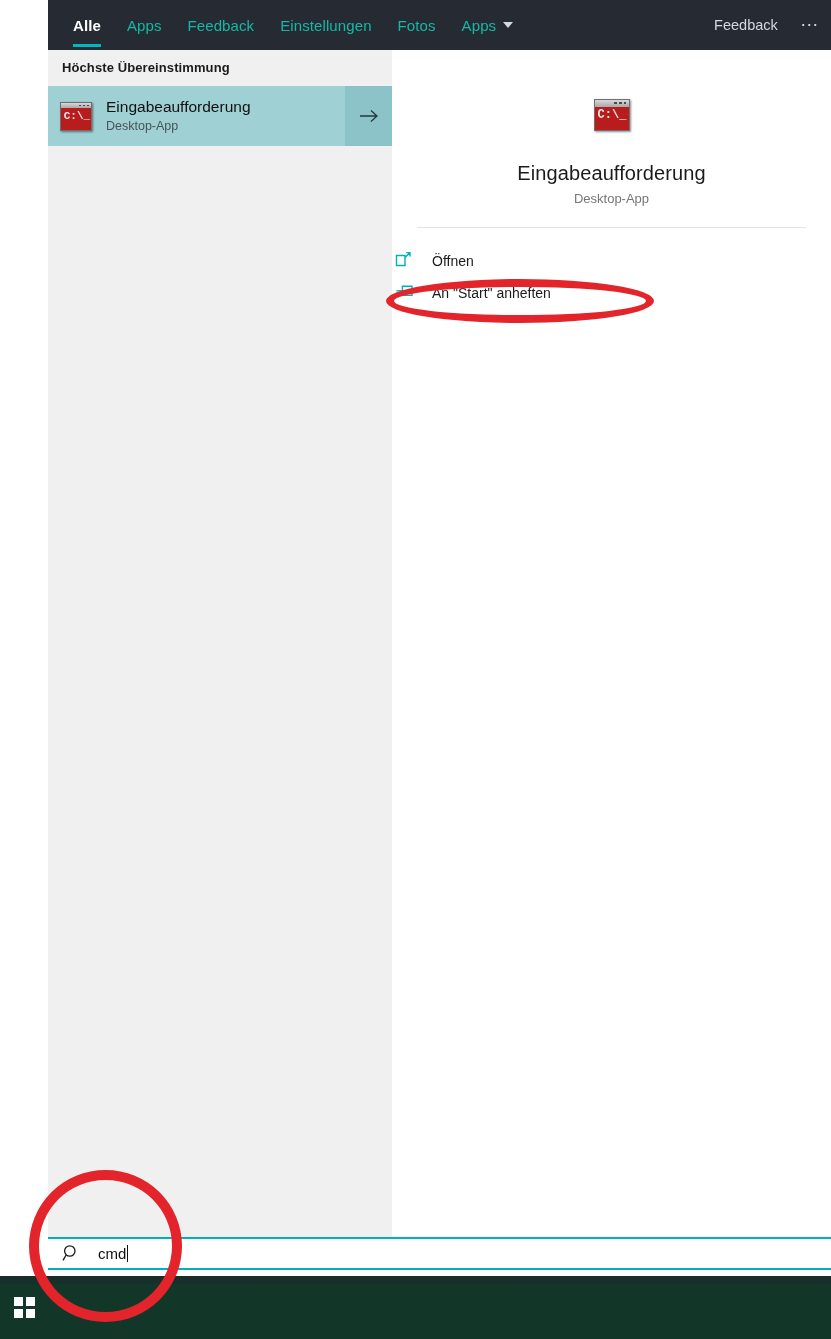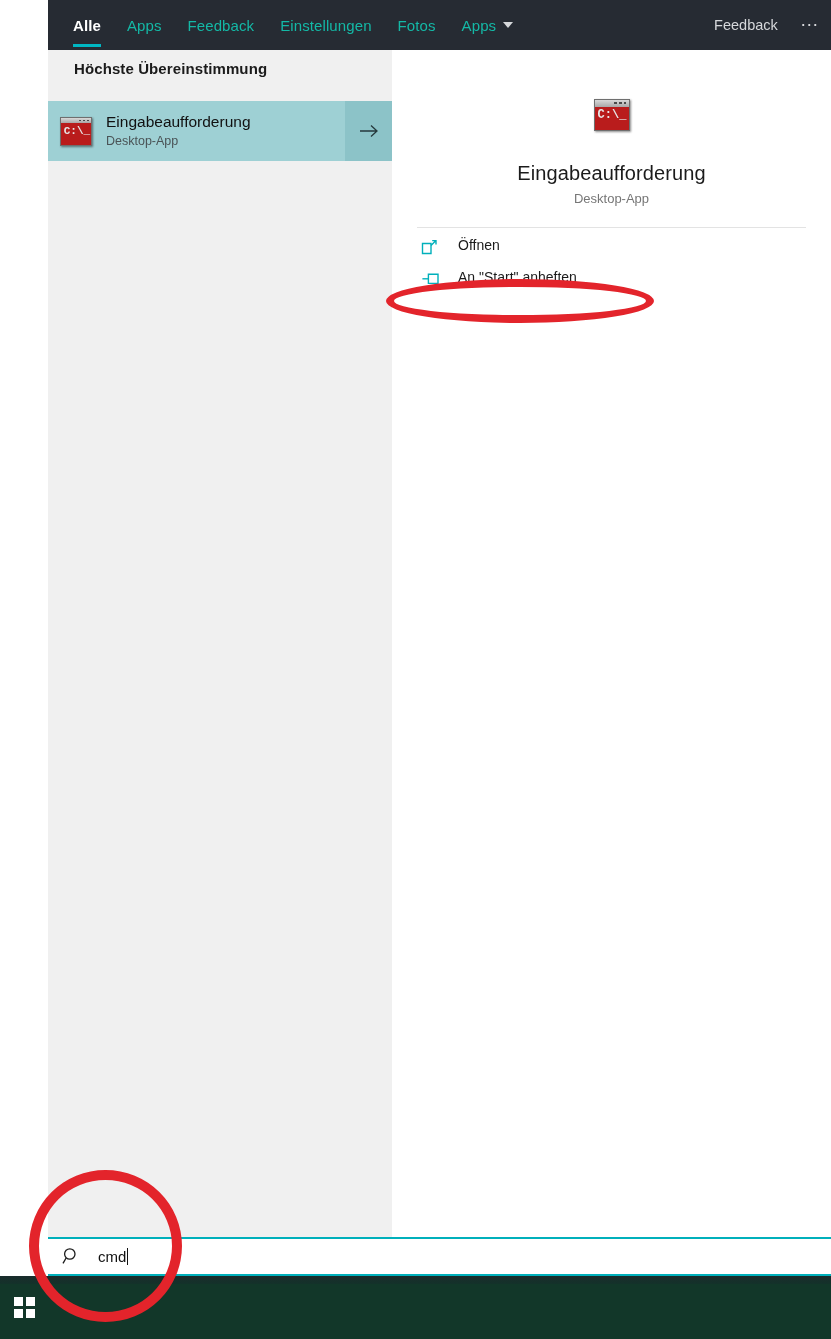--- a/index.html
+++ b/index.html
@@ -106,26 +106,25 @@
   
   .left-col {
     position: absolute;
     left: 48px;
     top: 50px;
     width: 344px;
     height: 1187px;
     background: #f0f0f0;
   }
   .section-head {
-    font-size: 15px;
+    font-size: 13px;
     font-weight: bold;
     color: #1b1b1b;
-    padding: 10px 14px 24px 14px;
+    padding: 10px 14px 11px 14px;
     letter-spacing: .1px;
-    margin-left: 12px;
   }
   .section-head .count {
     font-weight: normal;
   }
   .best-match {
     display: flex;
     align-items: stretch;
     height: 60px;
     background: #9ed0d4;
     cursor: default;
@@ -236,23 +235,23 @@
   .hero-rule {
     margin: 21px 25px 0 25px;
     height: 1px;
     background: #e3e3e3;
   }
   .actions {
     margin-top: 9px;
   }
   .action {
     display: flex;
-    align-items: flex-start;
+    align-items: flex-end;
     height: 32px;
-    padding-left: 29px;
+    padding-left: 3px;
     cursor: default;
   }
   .action.highlight {
     background: #e6e6e6;
   }
   .action .ico {
     width: 22px;
     height: 20px;
     flex: none;
     display: flex;
@@ -265,21 +264,21 @@
     color: #1b1b1b;
     white-space: nowrap;
   }
 
   
   .searchbar {
     position: absolute;
     left: 48px;
     top: 1237px;
     width: 783px;
-    height: 39px;
+    height: 33px;
     background: #ffffff;
     border-top: 2px solid #00b0bb;
     border-bottom: 2px solid #00b0bb;
     box-sizing: border-box;
     display: flex;
     align-items: center;
   }
   .searchbar .s-ico {
     margin-left: 14px;
     flex: none;

